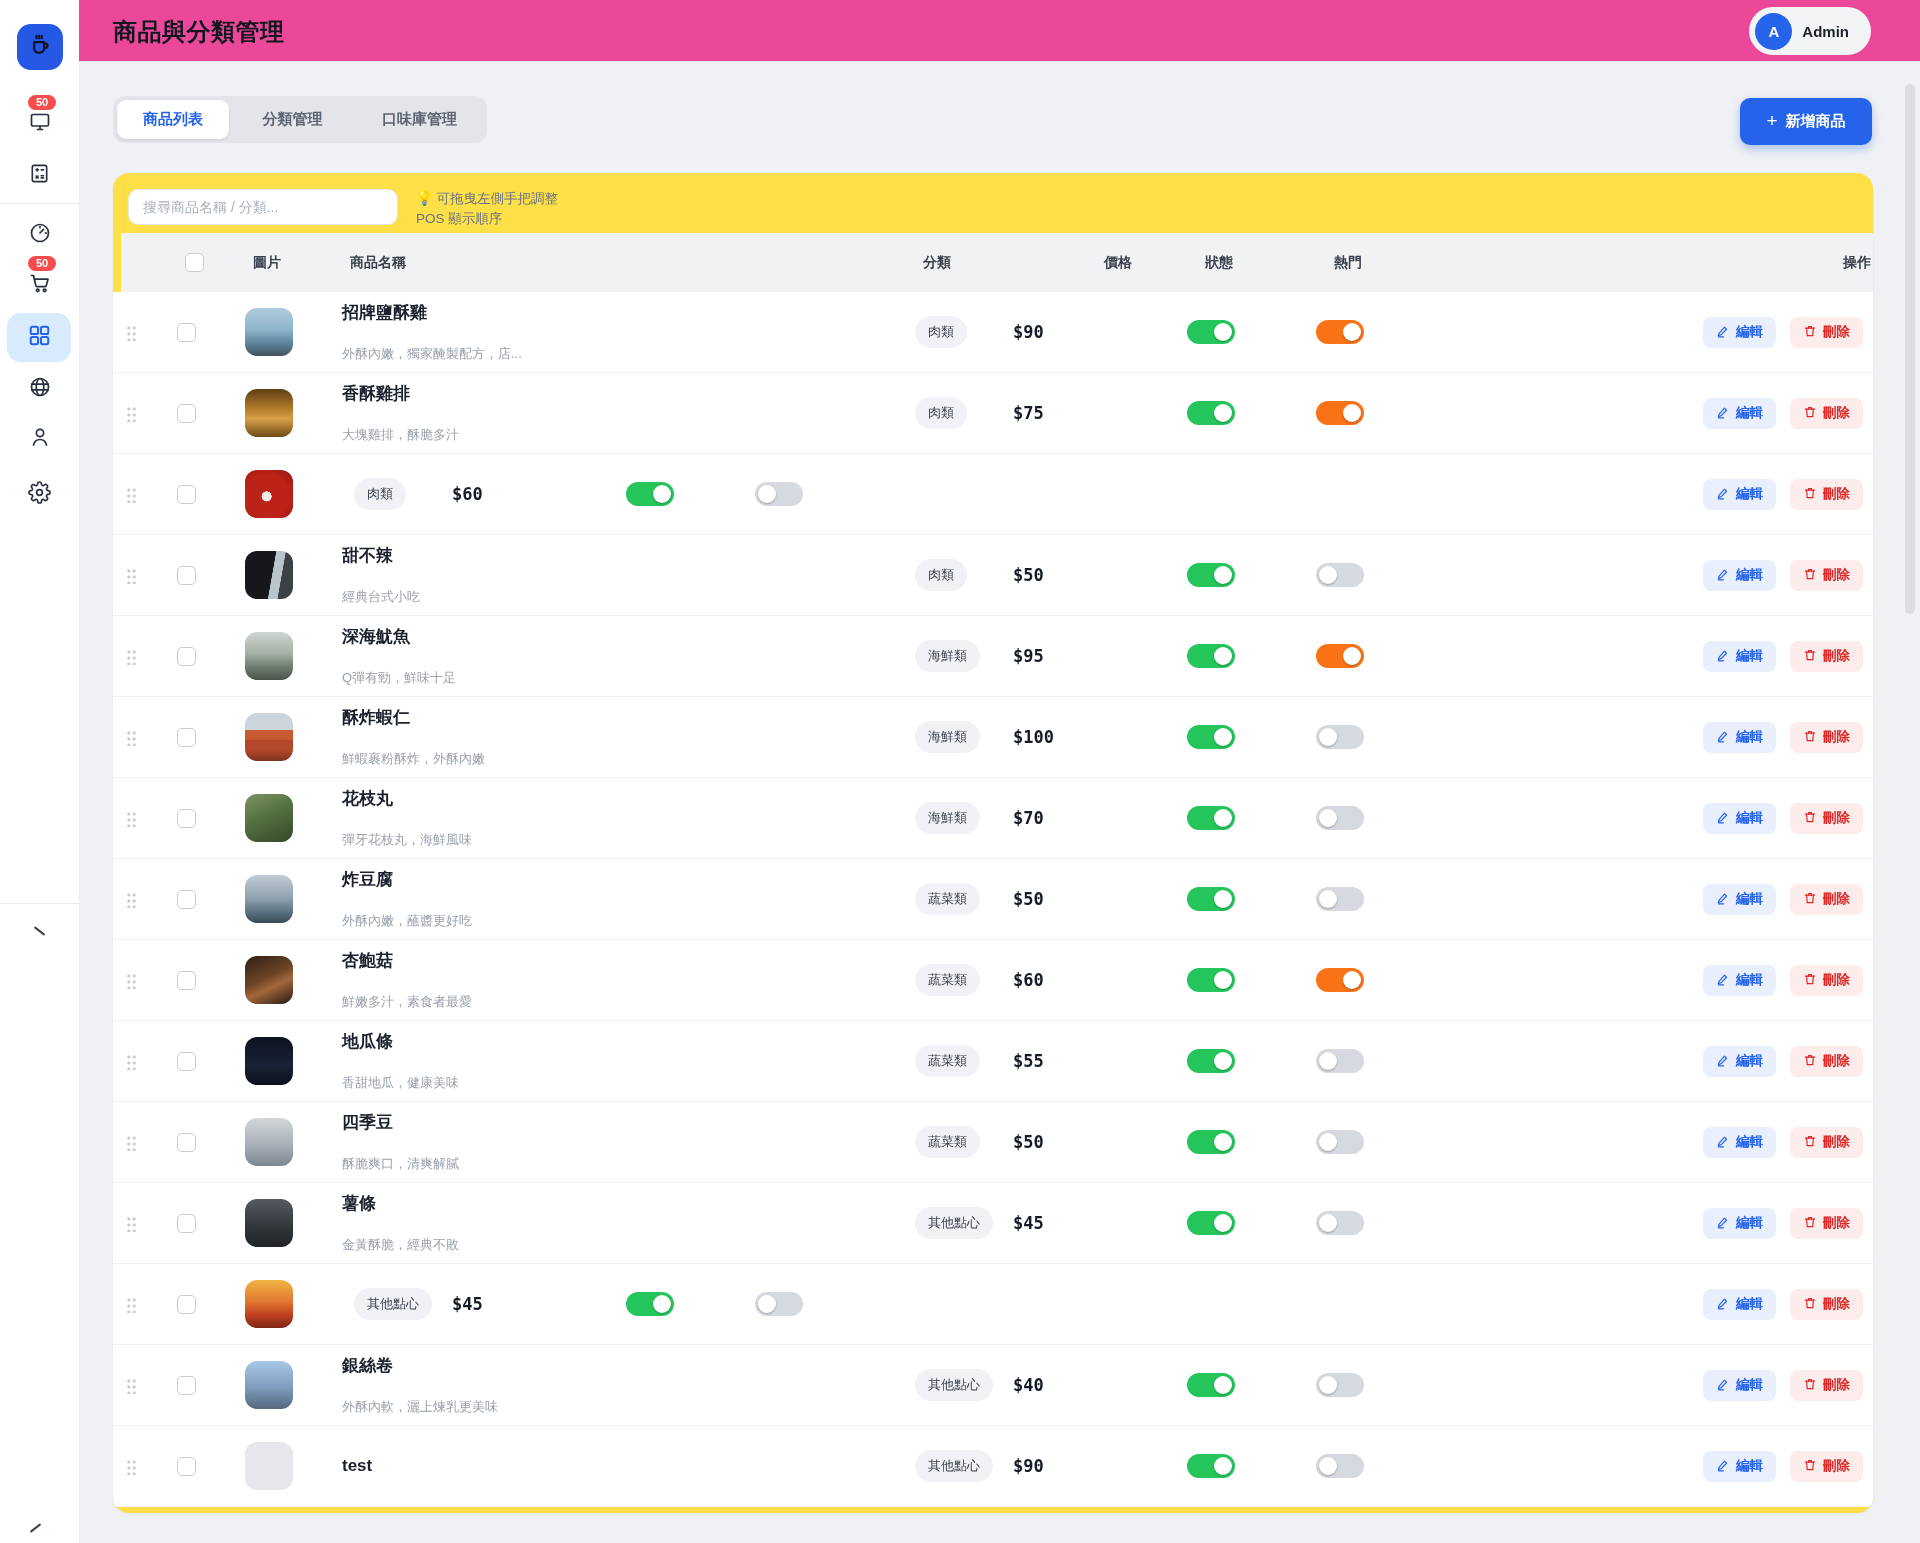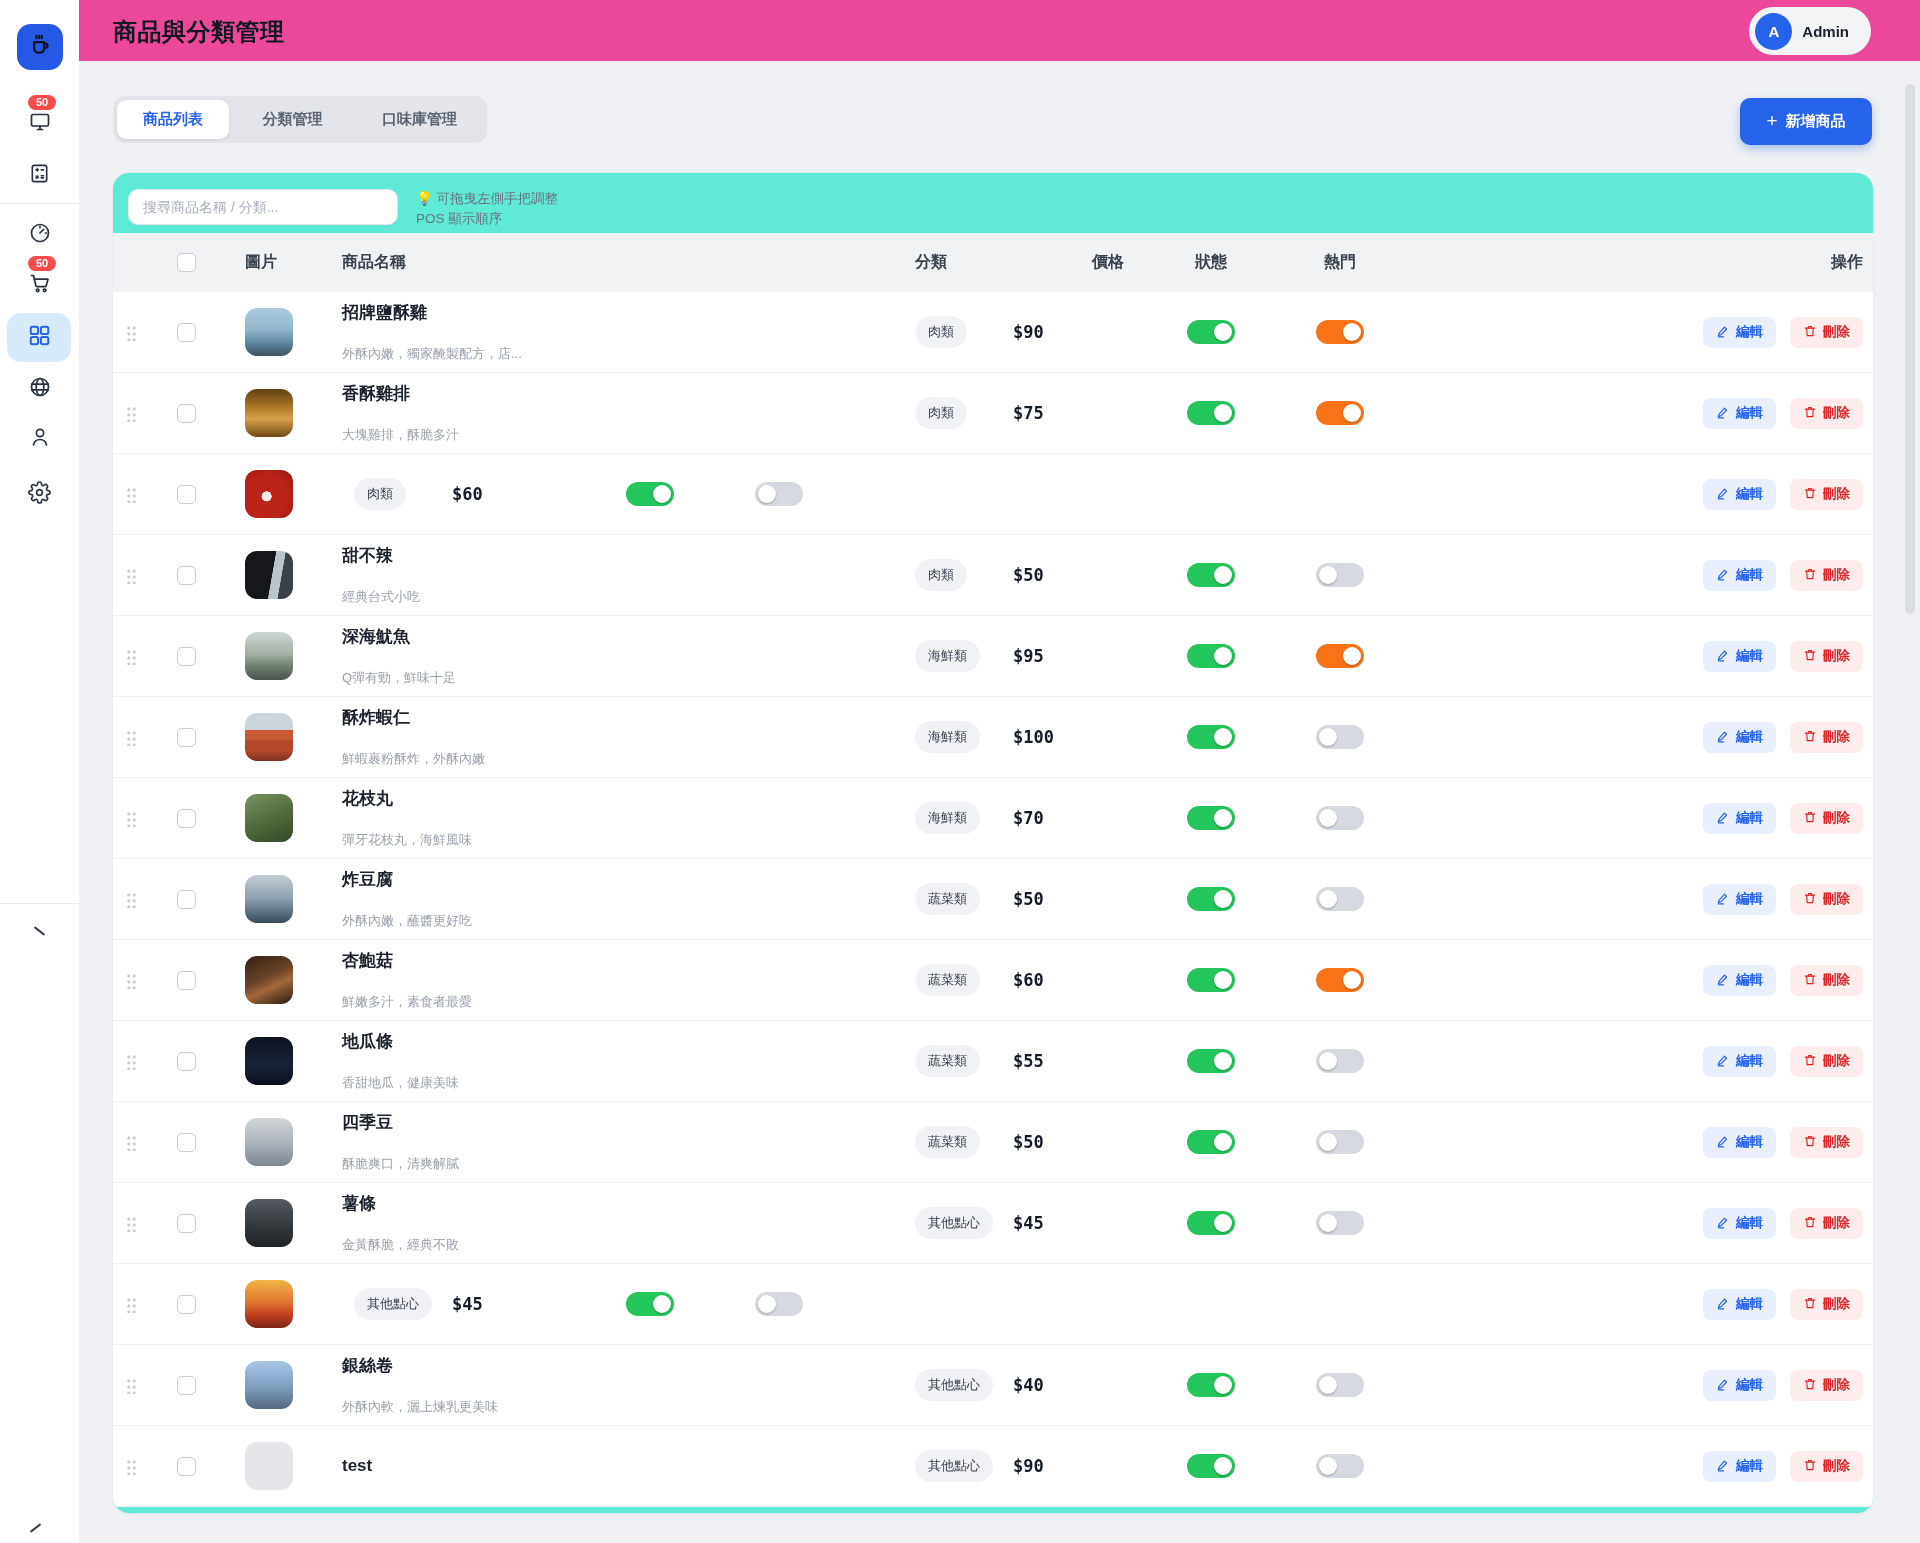--- a/index.html
+++ b/index.html
@@ -39,30 +39,30 @@
     color:#5b6472; border-radius:9px; cursor:pointer; }
   .tab.t1 { width:112px; } .tab.t2 { width:127px; } .tab.t3 { width:127px; }
   .tab.active { background:#fff; color:#2563eb; box-shadow:0 1px 3px rgba(20,30,50,.10); }
   .add-btn { position:absolute; left:1661px; top:98px; width:132px; height:47px; border:none; border-radius:10px;
     background:#2563eb; color:#fff; font-size:15px; font-weight:600; display:flex; align-items:center;
     justify-content:center; gap:8px; cursor:pointer; box-shadow:0 4px 10px rgba(37,99,235,.35);
     font-family:inherit; }
   .add-btn .plus { font-size:19px; font-weight:400; margin-top:-2px; }
 
   
-  .card { position:absolute; left:34px; top:173px; width:1760px; height:1340px; background:#5eead4;
+  .card { position:absolute; left:34px; top:173px; width:1760px; height:1340px; background:#fde047;
     border-radius:16px; box-shadow:0 1px 3px rgba(25,35,55,.06); overflow:hidden; }
   .search-input { position:absolute; left:15px; top:16px; width:270px; height:36px; border:1.5px solid #e2e5ea;
     border-radius:10px; padding:0 14px; font-size:14px; color:#333; outline:none; font-family:inherit; background:#fff; }
   .search-input::placeholder { color:#a8afba; }
   .tip { position:absolute; left:303px; top:16px; font-size:13.5px; line-height:20px; color:#6b7280; }
 
   
-  .thead { position:absolute; left:0; top:60px; width:1760px; height:59px; background:#f0f2f4;
-    display:flex; align-items:center; font-size:16px; font-weight:700; color:#39414e; }
+  .thead { position:absolute; left:8px; top:60px; width:1760px; height:59px; background:#f0f2f4;
+    display:flex; align-items:center; font-size:14px; font-weight:700; color:#39414e; }
   .tbody { position:absolute; left:0; top:119px; width:1760px; }
   .trow { width:1760px; height:81px; display:flex; align-items:center; border-bottom:1px solid #f0f1f3; background:#fff; }
   .c { flex:0 0 auto; display:flex; align-items:center; }
   .c-drag   { width:46px;  padding-left:13px; }
   .c-check  { width:50px;  padding-left:18px; }
   .c-img    { width:133px; padding-left:36px; }
   .c-name   { width:561px; }
   .c-cat    { width:110px; padding-left:12px; }
   .c-price  { width:111px; justify-content:flex-start; }
   .c-status { width:174px; justify-content:center; }

